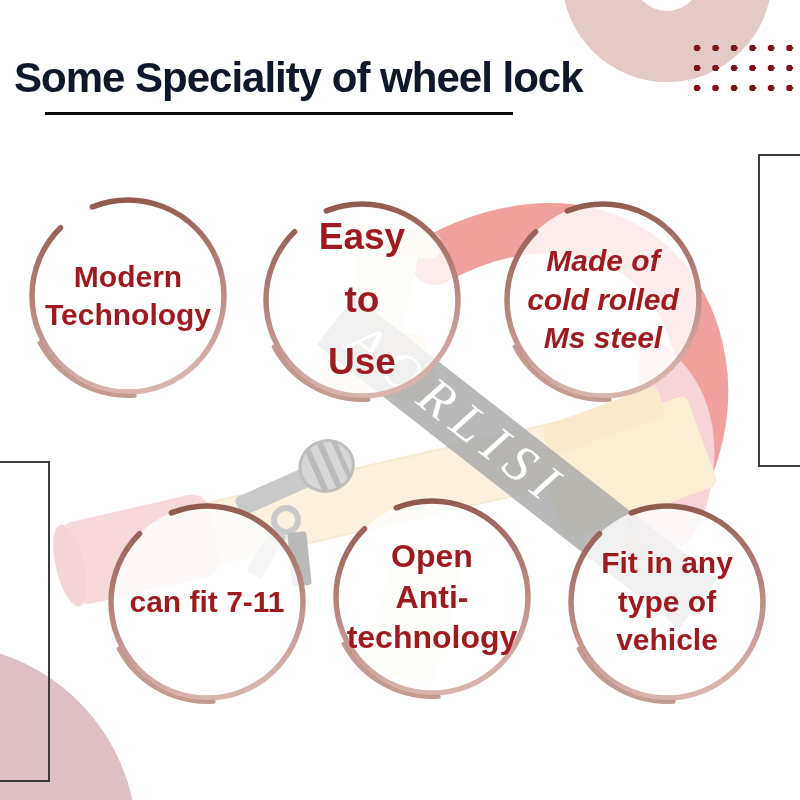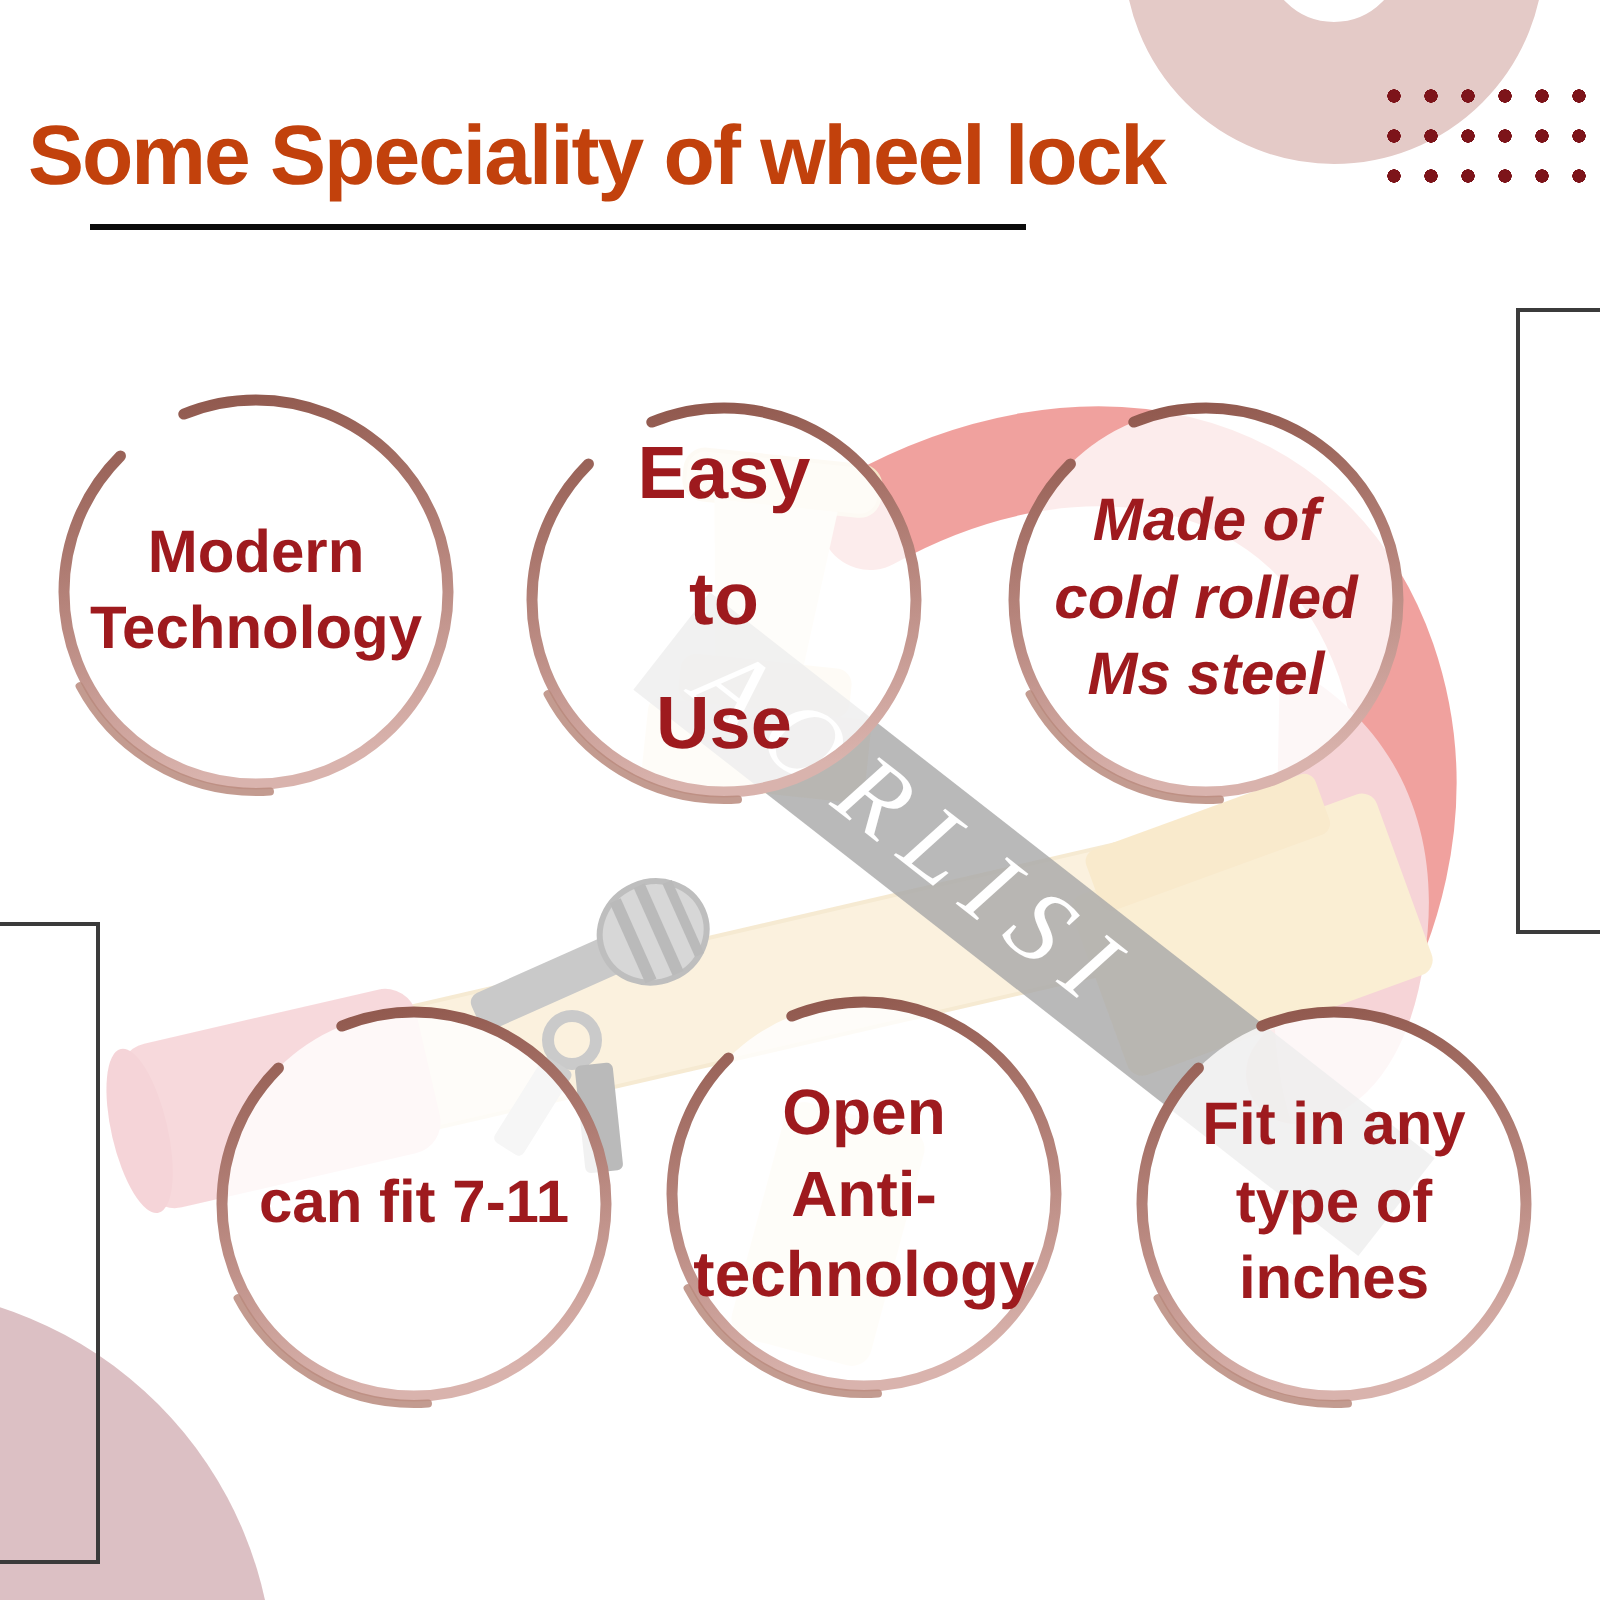--- a/index.html
+++ b/index.html
@@ -16,21 +16,21 @@
   #dots{
     position:absolute;left:688px;top:38px;width:126px;height:60px;z-index:1;
     background-image:radial-gradient(circle 3.4px at 9px 10px,#7d141a 97%,transparent 100%);
     background-size:18.5px 20px;
   }
   
   #product-svg{position:absolute;inset:0;z-index:1;opacity:.47;}
   
   #title{
     position:absolute;left:14px;top:56px;z-index:3;
-    font-size:42px;font-weight:bold;color:#c2410c;letter-spacing:-1px;line-height:1.05;
+    font-size:42px;font-weight:bold;color:#0f172a;letter-spacing:-1px;line-height:1.05;
     white-space:nowrap;
   }
   #title-underline{position:absolute;left:45px;top:112px;width:468px;height:3px;background:#0b0b0b;z-index:3;}
   
   .bubble{position:absolute;width:210px;height:210px;z-index:2;}
   .bubble svg{position:absolute;inset:0;}
   .bubble-fill{fill:rgba(255,255,255,.8);}
   .ring-main{fill:none;stroke:url(#ringGrad);stroke-width:5.5;
     stroke-dasharray:565 38.2;stroke-dashoffset:188;stroke-linecap:round;}
   .ring-bottom{fill:none;stroke:#b98a7c;stroke-width:4;opacity:.85;
@@ -186,17 +186,17 @@
 
   <div id="bubble-6" class="bubble">
     <svg viewBox="0 0 210 210">
       <circle class="bubble-fill" cx="105" cy="105" r="96"></circle>
       <circle class="ring-main" cx="105" cy="105" r="96"></circle>
       <circle class="ring-bottom" cx="105" cy="105" r="100"></circle>
     </svg>
     <div class="bubble-text">
       <div>Fit in any</div>
       <div>type of</div>
-      <div>inches</div>
+      <div>vehicle</div>
     </div>
   </div>
 
 </div>
 
 </body></html>

